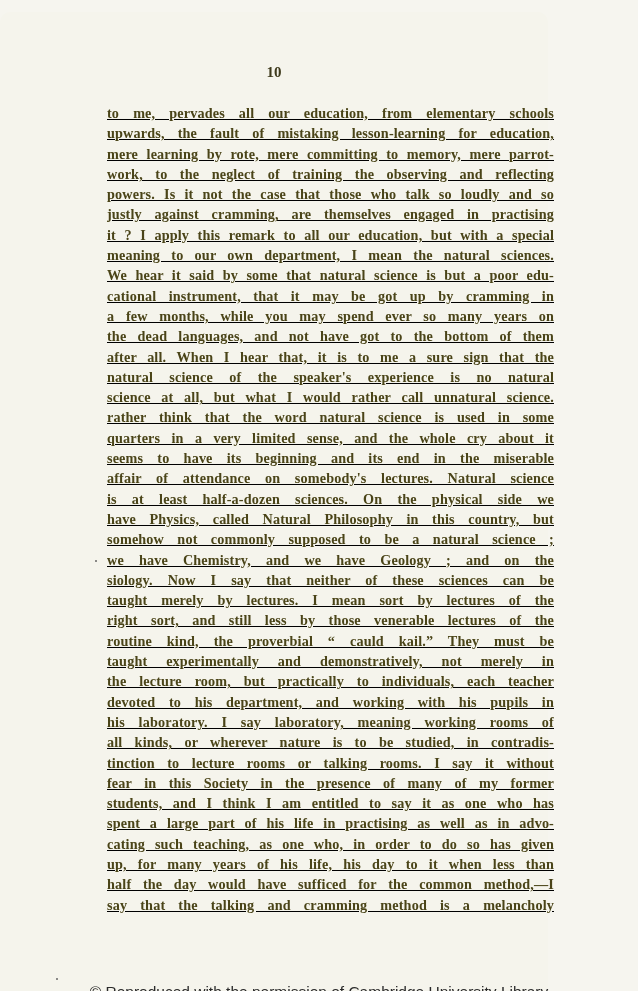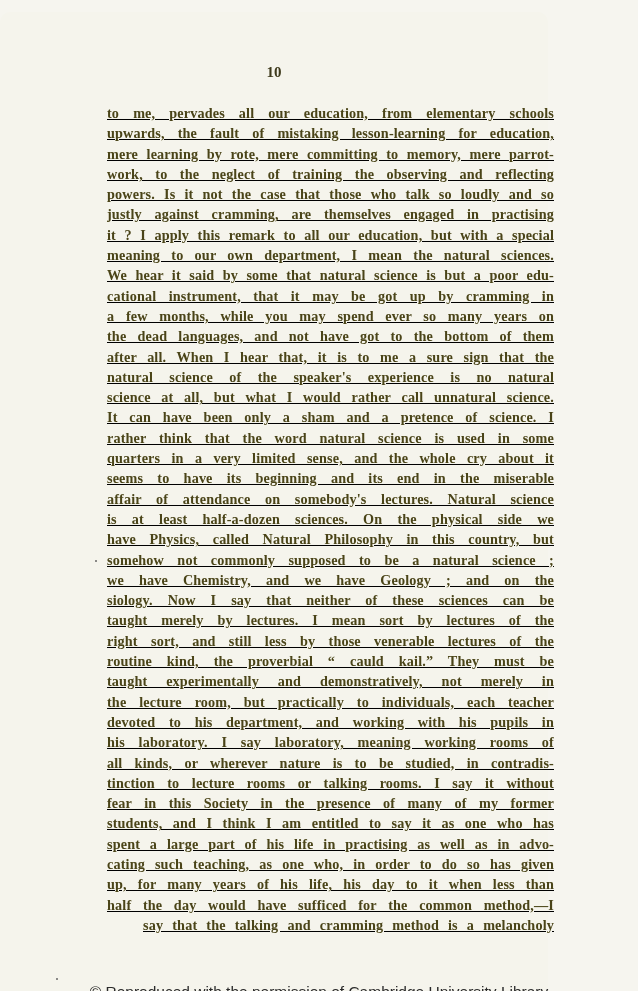--- a/index.html
+++ b/index.html
@@ -23,21 +23,21 @@
     position: absolute; left: 107px; top: 91px; width: 447px; text-decoration: underline;
   }
   .line {
     display: block; height: 20.3px; line-height: 20.3px;
     font-size: 14.2px; font-weight: bold; color: #4a4418;
     font-family: "Liberation Serif", serif;
     text-align: justify; text-align-last: justify;
     white-space: nowrap; overflow: hidden;
     letter-spacing: 0.15px;
   }
-  .line.last { text-align-last: justify; margin-left: 36px; }
+  .line.last { text-align-last: justify; }
   .footer {
     position: absolute; top: 971px; left: 0; width: 638px;
     text-align: center; font-size: 15.5px; color: #2a2a2a;
     font-family: Liberation Sans, sans-serif; font-weight: normal;
   }
   .speck { position: absolute; width: 2px; height: 2px; background: #666; border-radius: 1px; }
 </style>
 </head>
 <body>
 
@@ -53,21 +53,20 @@
     <span class="line">justly against cramming, are themselves engaged in practising</span>
     <span class="line">it ? I apply this remark to all our education, but with a special</span>
     <span class="line">meaning to our own department, I mean the natural sciences.</span>
     <span class="line">We hear it said by some that natural science is but a poor edu-</span>
     <span class="line">cational instrument, that it may be got up by cramming in</span>
     <span class="line">a few months, while you may spend ever so many years on</span>
     <span class="line">the dead languages, and not have got to the bottom of them</span>
     <span class="line">after all. When I hear that, it is to me a sure sign that the</span>
     <span class="line">natural science of the speaker's experience is no natural</span>
     <span class="line">science at all, but what I would rather call unnatural science.</span>
-    <span class="line">It can have been only a sham and a pretence of science. I</span>
     <span class="line">rather think that the word natural science is used in some</span>
     <span class="line">quarters in a very limited sense, and the whole cry about it</span>
     <span class="line">seems to have its beginning and its end in the miserable</span>
     <span class="line">affair of attendance on somebody's lectures. Natural science</span>
     <span class="line">is at least half-a-dozen sciences. On the physical side we</span>
     <span class="line">have Physics, called Natural Philosophy in this country, but</span>
     <span class="line">somehow not commonly supposed to be a natural science ;</span>
     <span class="line">we have Chemistry, and we have Geology ; and on the</span>
     <span class="line">siology. Now I say that neither of these sciences can be</span>
     <span class="line">taught merely by lectures. I mean sort by lectures of the</span>

